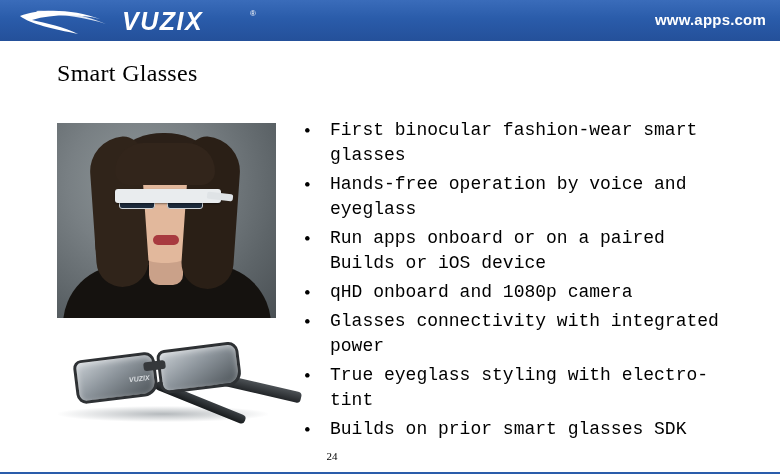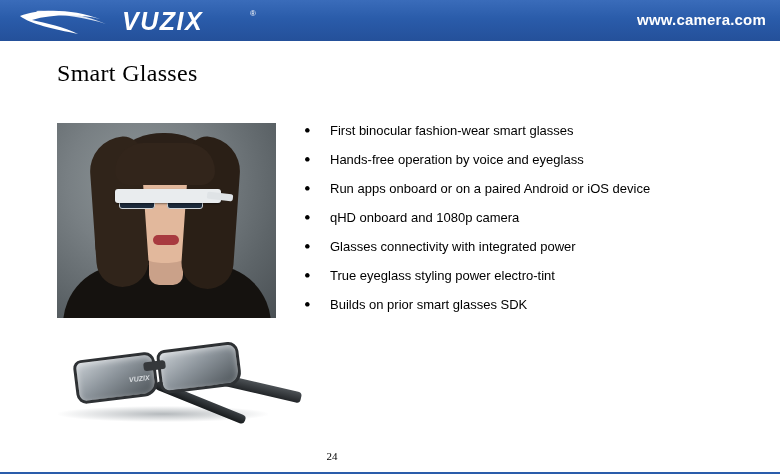--- a/index.html
+++ b/index.html
@@ -271,22 +271,22 @@
     width: 30px;
     flex: 0 0 30px;
     font-size: 19px;
     line-height: 25px;
     color: #000;
     text-align: left;
     padding-left: 4px;
     box-sizing: border-box;
   }
   .bullet-text {
-    font-family: Liberation Sans, sans-serif;
-    font-size: 13px;
+    font-family: Liberation Mono, monospace;
+    font-size: 18px;
     line-height: 25px;
     color: #000;
     flex: 1;
   }
 
   
   .page-number {
     position: absolute;
     left: 0;
     top: 450px;
@@ -313,21 +313,21 @@
     <div class="logo-wrap">
       <span class="logo-swoosh">
         <svg width="96" height="30" viewBox="0 0 96 30" xmlns="http://www.w3.org/2000/svg">
           <path d="M2 9 C 22 1, 56 2, 82 12 C 62 7, 34 7, 14 13 C 28 16, 46 20, 60 27 C 36 22, 12 17, 2 9 Z" fill="#ffffff"></path>
           <path d="M18 4 C 40 3, 66 8, 88 17 C 70 11, 44 7, 22 7 Z" fill="#ffffff" opacity="0.85"></path>
         </svg>
       </span>
       <span class="logo-text">VUZIX</span>
       <span class="logo-tm">®</span>
     </div>
-    <div class="header-url">www.camera.com</div>
+    <div class="header-url">www.apps.com</div>
   </div>
 </div>
 
 <div class="slide-title">Smart Glasses</div>
 
 <div class="photo">
   <div class="photo-bg"></div>
   <div class="ph-hair-back"></div>
   <div class="ph-shoulders"></div>
   <div class="ph-neck"></div>
@@ -358,33 +358,33 @@
   <div class="bullet">
     <div class="bullet-mark">•</div>
     <div class="bullet-text">First binocular fashion-wear smart glasses</div>
   </div>
   <div class="bullet">
     <div class="bullet-mark">•</div>
     <div class="bullet-text">Hands-free operation by voice and eyeglass</div>
   </div>
   <div class="bullet">
     <div class="bullet-mark">•</div>
-    <div class="bullet-text">Run apps onboard or on a paired Android or iOS device</div>
+    <div class="bullet-text">Run apps onboard or on a paired Builds or iOS device</div>
   </div>
   <div class="bullet">
     <div class="bullet-mark">•</div>
     <div class="bullet-text">qHD onboard and 1080p camera</div>
   </div>
   <div class="bullet">
     <div class="bullet-mark">•</div>
     <div class="bullet-text">Glasses connectivity with integrated power</div>
   </div>
   <div class="bullet">
     <div class="bullet-mark">•</div>
-    <div class="bullet-text">True eyeglass styling power electro-tint</div>
+    <div class="bullet-text">True eyeglass styling with electro-tint</div>
   </div>
   <div class="bullet">
     <div class="bullet-mark">•</div>
     <div class="bullet-text">Builds on prior smart glasses SDK</div>
   </div>
 </div>
 
 <div class="page-number">24</div>
 <div class="footer-rule"></div>
 

